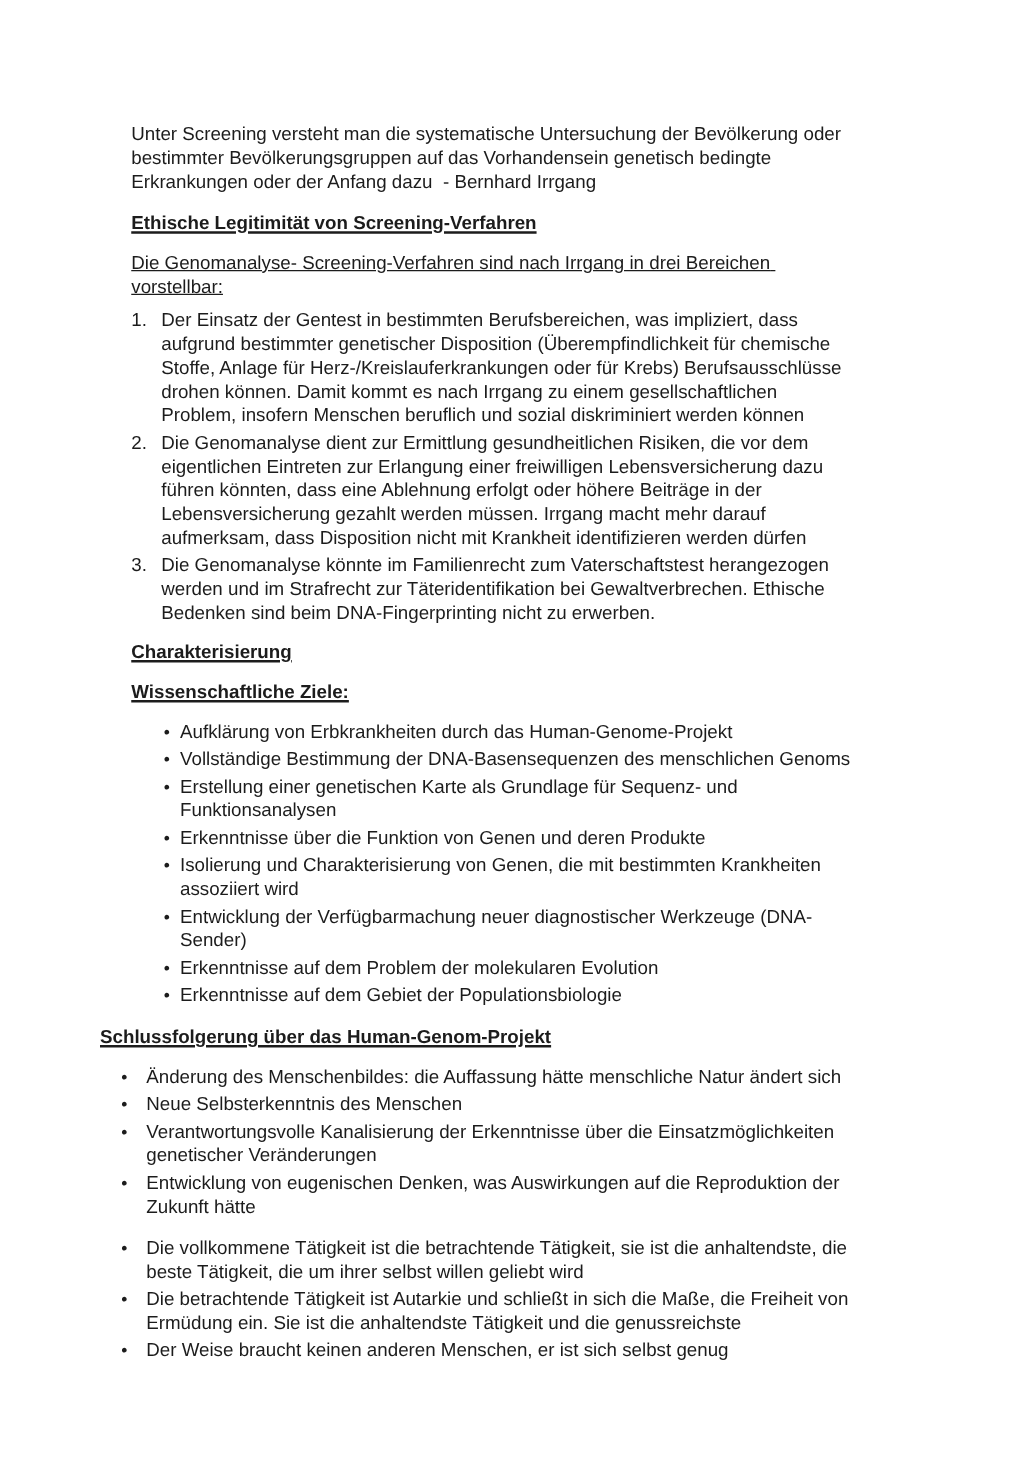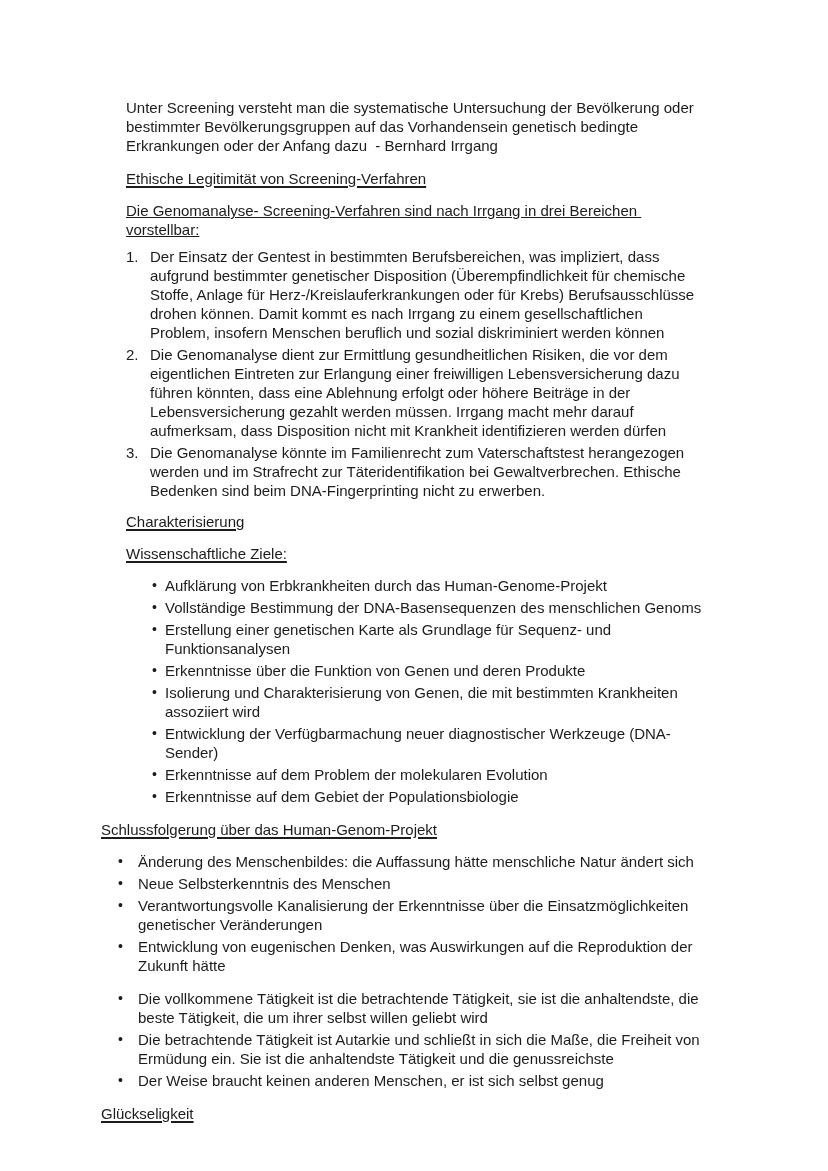--- a/index.html
+++ b/index.html
@@ -12,27 +12,26 @@
     width: 756px;
     height: 1171px;
     background: #ffffff;
     box-sizing: border-box;
     padding: 98px 73px 40px 105px;
     font-family: "Liberation Sans", sans-serif;
     font-size: 15px;
     line-height: 19px;
     color: #1c1c1c;
     overflow: hidden;
-    margin-left: 21px;
   }
   .para { margin: 0 0 14px 0; white-space: pre-wrap; }
   .lead { margin: 0 0 8px 0; text-decoration: underline; }
   .h {
     font-size: 15px;
-    font-weight: 400;
+    font-weight: 700;
     line-height: 19px;
     margin: 0 0 13px 0;
     text-decoration: underline;
     text-decoration-thickness: 1.5px;
     text-underline-offset: 2px;
   }
   .ol { margin: 0 0 12px 0; }
   .li { display: flex; margin-bottom: 3px; }
   .li:last-child { margin-bottom: 0; }
   .num { flex: none; width: 24px; }
@@ -142,17 +141,14 @@
         <span class="dot">•</span>
         <span class="txt">Die betrachtende Tätigkeit ist Autarkie und schließt in sich die Maße, die Freiheit von Ermüdung ein. Sie ist die anhaltendste Tätigkeit und die genussreichste</span>
       </div>
       <div class="li">
         <span class="dot">•</span>
         <span class="txt">Der Weise braucht keinen anderen Menschen, er ist sich selbst genug</span>
       </div>
     </div>
   </div>
 
-  <div class="outdent">
-    <h2 class="h">Glückseligkeit</h2>
-  </div>
 
 </div>
 
 </body></html>

